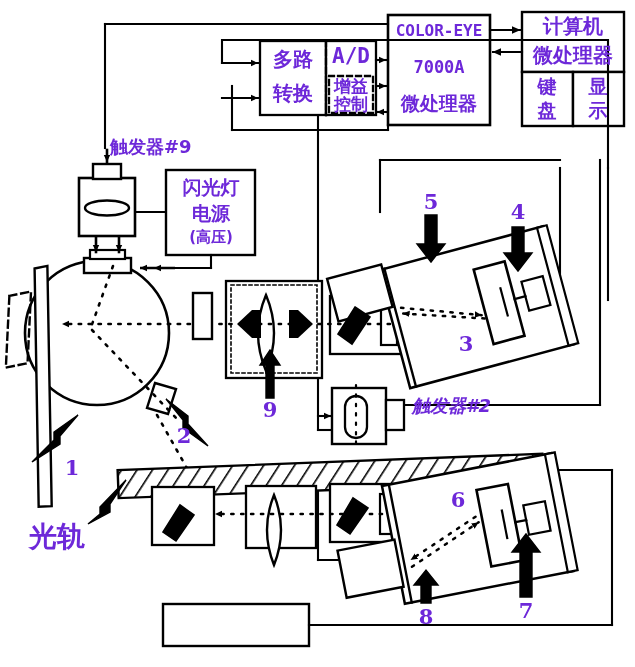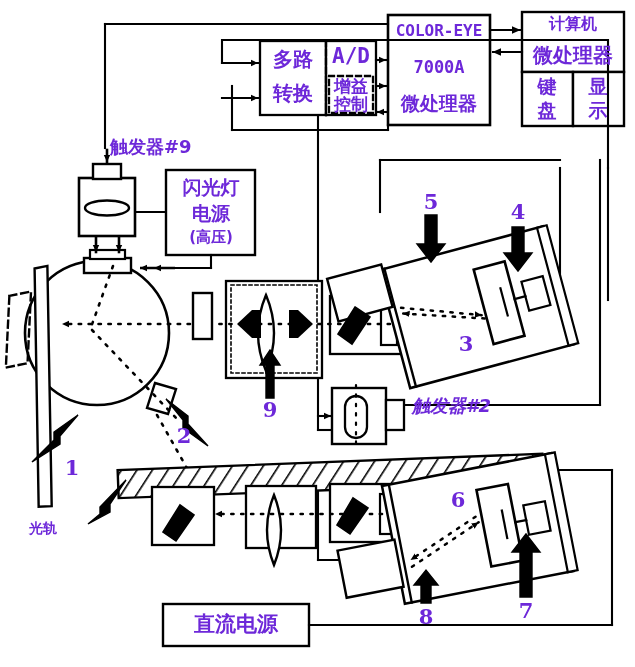--- a/index.html
+++ b/index.html
@@ -235,40 +235,39 @@
 
   <div class="lbl mono ctr" style="left:351px;top:45px;font-size:21px;text-align:right;">A/D</div>
 
   <div class="lbl cn ctr" style="left:351px;top:77px;font-size:17px;">增益</div>
   <div class="lbl cn ctr" style="left:351px;top:95px;font-size:17px;">控制</div>
 
   <div class="lbl mono ctr" style="left:439px;top:22px;font-size:16px;">COLOR-EYE</div>
   <div class="lbl mono ctr" style="left:439px;top:58px;font-size:17px;">7000A</div>
   <div class="lbl cn ctr" style="left:439px;top:93px;font-size:19px;">微处理器</div>
 
-  <div class="lbl cn ctr" style="left:573px;top:15px;font-size:16px;">计算机</div>
+  <div class="lbl cn ctr" style="left:573px;top:15px;font-size:20px;">计算机</div>
   <div class="lbl cn ctr" style="left:573px;top:44px;font-size:20px;">微处理器</div>
 
   <div class="lbl cn ctr" style="left:547px;top:76px;font-size:19px;">键</div>
   <div class="lbl cn ctr" style="left:547px;top:100px;font-size:19px;">盘</div>
 
   <div class="lbl cn ctr" style="left:598px;top:76px;font-size:19px;">显</div>
   <div class="lbl cn ctr" style="left:598px;top:100px;font-size:19px;">示</div>
 
   <div class="lbl cn ctr" style="left:211px;top:177px;font-size:19px;">闪光灯</div>
   <div class="lbl cn ctr" style="left:211px;top:203px;font-size:19px;">电源</div>
   <div class="lbl cn ctr" style="left:211px;top:229px;font-size:15px;">(高压)</div>
 
-  <div class="lbl cn ctr" style="left:236px;top:613px;font-size:21px;">直流电源</div>
 
   <div class="lbl cn" style="left:110px;top:137px;font-size:18px;">触发器#9</div>
 
   <div class="lbl cn" style="left:412px;top:396px;font-size:18px;font-style:italic;">触发器#2</div>
 
-  <div class="lbl cn" style="left:29px;top:521px;font-size:14px;">光轨</div>
+  <div class="lbl cn" style="left:29px;top:521px;font-size:28px;">光轨</div>
 
   <div class="lbl num ctr" style="left:72px;top:456px;font-size:21px;">1</div>
   <div class="lbl num ctr" style="left:184px;top:424px;font-size:21px;">2</div>
   <div class="lbl num ctr" style="left:466px;top:332px;font-size:21px;">3</div>
   <div class="lbl num ctr" style="left:518px;top:200px;font-size:21px;">4</div>
   <div class="lbl num ctr" style="left:431px;top:190px;font-size:21px;">5</div>
   <div class="lbl num ctr" style="left:458px;top:488px;font-size:21px;">6</div>
   <div class="lbl num ctr" style="left:526px;top:599px;font-size:21px;">7</div>
   <div class="lbl num ctr" style="left:426px;top:605px;font-size:21px;">8</div>
   <div class="lbl num ctr" style="left:270px;top:398px;font-size:21px;">9</div>

